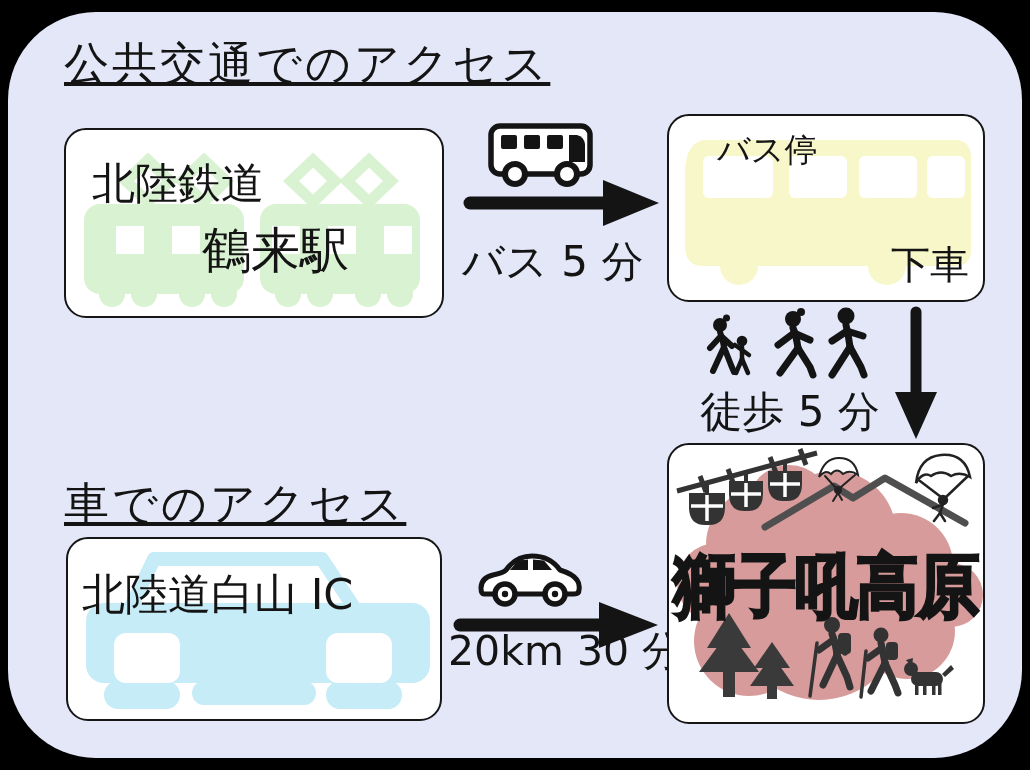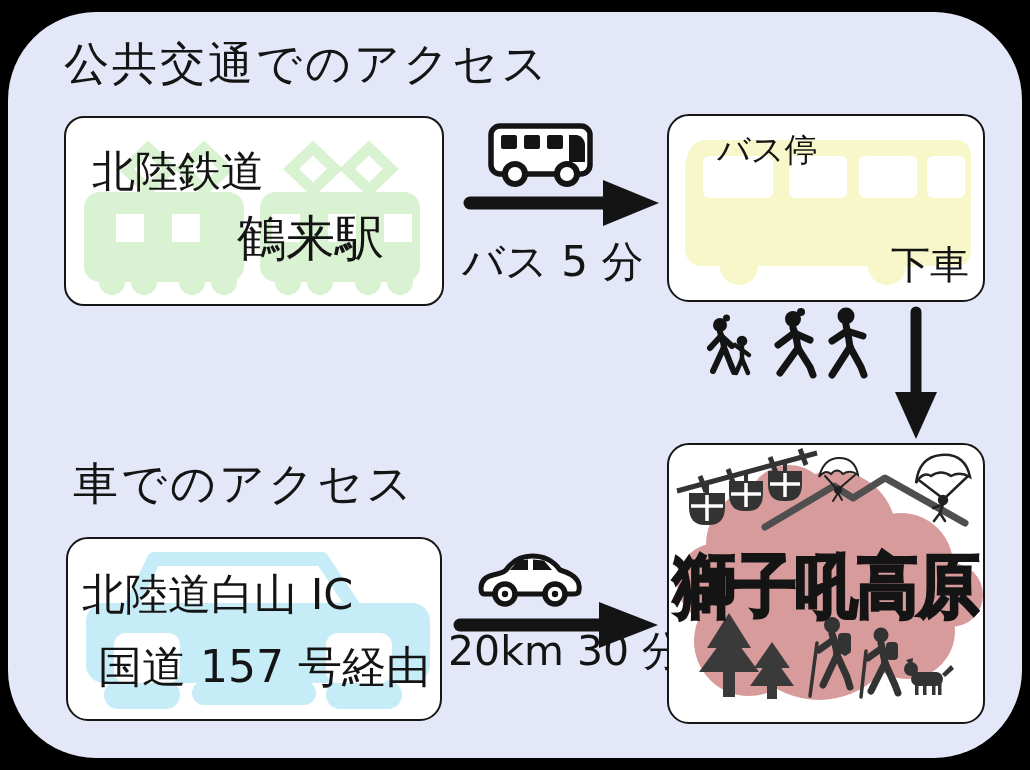--- a/index.html
+++ b/index.html
@@ -23,20 +23,21 @@
     color:var(--text);
   }
   .panel{
     position:absolute;left:8px;top:12px;width:1014px;height:746px;
     background:var(--panel-bg);border-radius:88px;
   }
   .abs{position:absolute;}
   .section-title{
     position:absolute;font-size:45px;letter-spacing:3px;white-space:nowrap;
     color:var(--text);
+    text-decoration:underline;
   }
   .box{
     position:absolute;background:var(--box-bg);
     border:2.5px solid var(--outline);border-radius:22px;overflow:hidden;
   }
   .bg-svg{position:absolute;left:0;top:0;width:100%;height:100%;}
   .box-text{position:absolute;white-space:nowrap;line-height:1.1;}
   .leg-label{position:absolute;text-align:center;white-space:nowrap;}
   .dest-name{
     position:absolute;left:2px;right:2px;top:94px;text-align:center;
@@ -46,21 +47,21 @@
   }
 </style>
 </head>
 <body>
 
 <div class="canvas">
   <div class="panel"></div>
 
   <div class="section-title" style="left:64px;top:34px;">公共交通でのアクセス</div>
 
-  <div class="box" style="left:64px;top:116px;width:376px;height:186px;border-radius:20px;">
+  <div class="box" style="left:64px;top:128px;width:376px;height:186px;">
     <svg class="bg-svg" viewBox="0 0 376 186" preserveAspectRatio="none">
       <g stroke="var(--train-green)" stroke-width="11" fill="none">
         <path d="M82,30 L104,51 L82,72 L60,51 Z"></path>
         <path d="M138,30 L160,51 L138,72 L116,51 Z"></path>
         <path d="M247,30 L269,51 L247,72 L225,51 Z"></path>
         <path d="M303,30 L325,51 L303,72 L281,51 Z"></path>
       </g>
       <g fill="var(--train-green)">
         <rect x="18" y="74" width="160" height="90" rx="16"></rect>
         <rect x="194" y="74" width="160" height="90" rx="16"></rect>
@@ -75,21 +76,21 @@
       </g>
       <g fill="#ffffff">
         <rect x="50" y="96" width="28" height="28"></rect>
         <rect x="106" y="96" width="28" height="28"></rect>
         <rect x="206" y="96" width="28" height="28"></rect>
         <rect x="262" y="96" width="28" height="28"></rect>
         <rect x="318" y="96" width="28" height="28"></rect>
       </g>
     </svg>
     <div class="box-text" style="left:26px;top:30px;font-size:43px;">北陸鉄道</div>
-    <div class="box-text" style="left:136px;top:94px;font-size:49px;margin-left:35px;">鶴来駅</div>
+    <div class="box-text" style="left:136px;top:94px;font-size:49px;">鶴来駅</div>
   </div>
 
   <svg class="abs" style="left:487px;top:122px;" width="108" height="66" viewBox="0 0 108 66">
     <rect x="4" y="4" width="99" height="48" rx="9" fill="#ffffff" stroke="var(--text)" stroke-width="5.5"></rect>
     <g fill="var(--text)">
       <rect x="14" y="13" width="16" height="14" rx="2"></rect>
       <rect x="37" y="13" width="16" height="14" rx="2"></rect>
       <rect x="60" y="13" width="16" height="14" rx="2"></rect>
       <path d="M82,13 h8 q7,2 8,9 v18 h-16 z"></path>
     </g>
@@ -159,39 +160,39 @@
       <circle cx="44" cy="38" r="5.3"></circle>
       <circle cx="95" cy="16" r="8"></circle>
         <circle cx="103" cy="9" r="4"></circle>
       <circle cx="148" cy="13" r="8.5"></circle>
     </g>
   </svg>
   <svg class="abs" style="left:892px;top:302px;" width="48" height="140" viewBox="0 0 48 140">
     <line x1="24" y1="10" x2="24" y2="94" stroke="var(--text)" stroke-width="11" stroke-linecap="round"></line>
     <polygon points="3,90 45,90 24,137" fill="var(--text)"></polygon>
   </svg>
-
-  <div class="section-title" style="left:64px;top:454px;margin-left:9px;">車でのアクセス</div>
+  <div class="leg-label" style="left:700px;top:384px;width:180px;font-size:42px;">徒歩 5 分</div>
+
+  <div class="section-title" style="left:64px;top:474px;">車でのアクセス</div>
 
   <div class="box" style="left:66px;top:537px;width:372px;height:180px;">
     <svg class="bg-svg" viewBox="0 0 372 180" preserveAspectRatio="none">
       <path d="M62,70 L86,20 L254,20 L287,70" fill="#ffffff" stroke="var(--car-blue)" stroke-width="14" stroke-linejoin="round"></path>
       <g fill="var(--car-blue)">
         <rect x="18" y="64" width="344" height="80" rx="18"></rect>
         <rect x="36" y="142" width="76" height="28" rx="14"></rect>
         <rect x="124" y="142" width="124" height="24" rx="12"></rect>
         <rect x="258" y="142" width="76" height="28" rx="14"></rect>
       </g>
       <g fill="#ffffff">
         <rect x="46" y="94" width="66" height="50" rx="12"></rect>
         <rect x="258" y="94" width="66" height="50" rx="12"></rect>
       </g>
     </svg>
     <div class="box-text" style="left:14px;top:32px;font-size:43px;">北陸道白山 IC</div>
-    <div class="box-text" style="right:10px;top:104px;font-size:44px;">国道 157 号経由</div>
   </div>
 
   <svg class="abs" style="left:474px;top:546px;" width="112" height="64" viewBox="0 0 112 64">
     <path d="M10,48 Q7,48 7,42 Q7,32 19,29 Q29,27 32,24 Q42,10 58,10 Q76,10 86,24 Q99,28 103,34 Q106,38 105,44 Q105,48 100,48 Z" fill="#ffffff" stroke="var(--text)" stroke-width="5" stroke-linejoin="round"></path>
     <g fill="var(--text)">
       <polygon points="36,24 44,14.5 54,13.5 54,24"></polygon>
       <polygon points="59,13.5 70,14.5 78,24 59,24"></polygon>
     </g>
     <circle cx="31" cy="48" r="10" fill="#ffffff" stroke="var(--text)" stroke-width="5.5"></circle>
     <circle cx="31" cy="48" r="3.2" fill="var(--text)"></circle>

